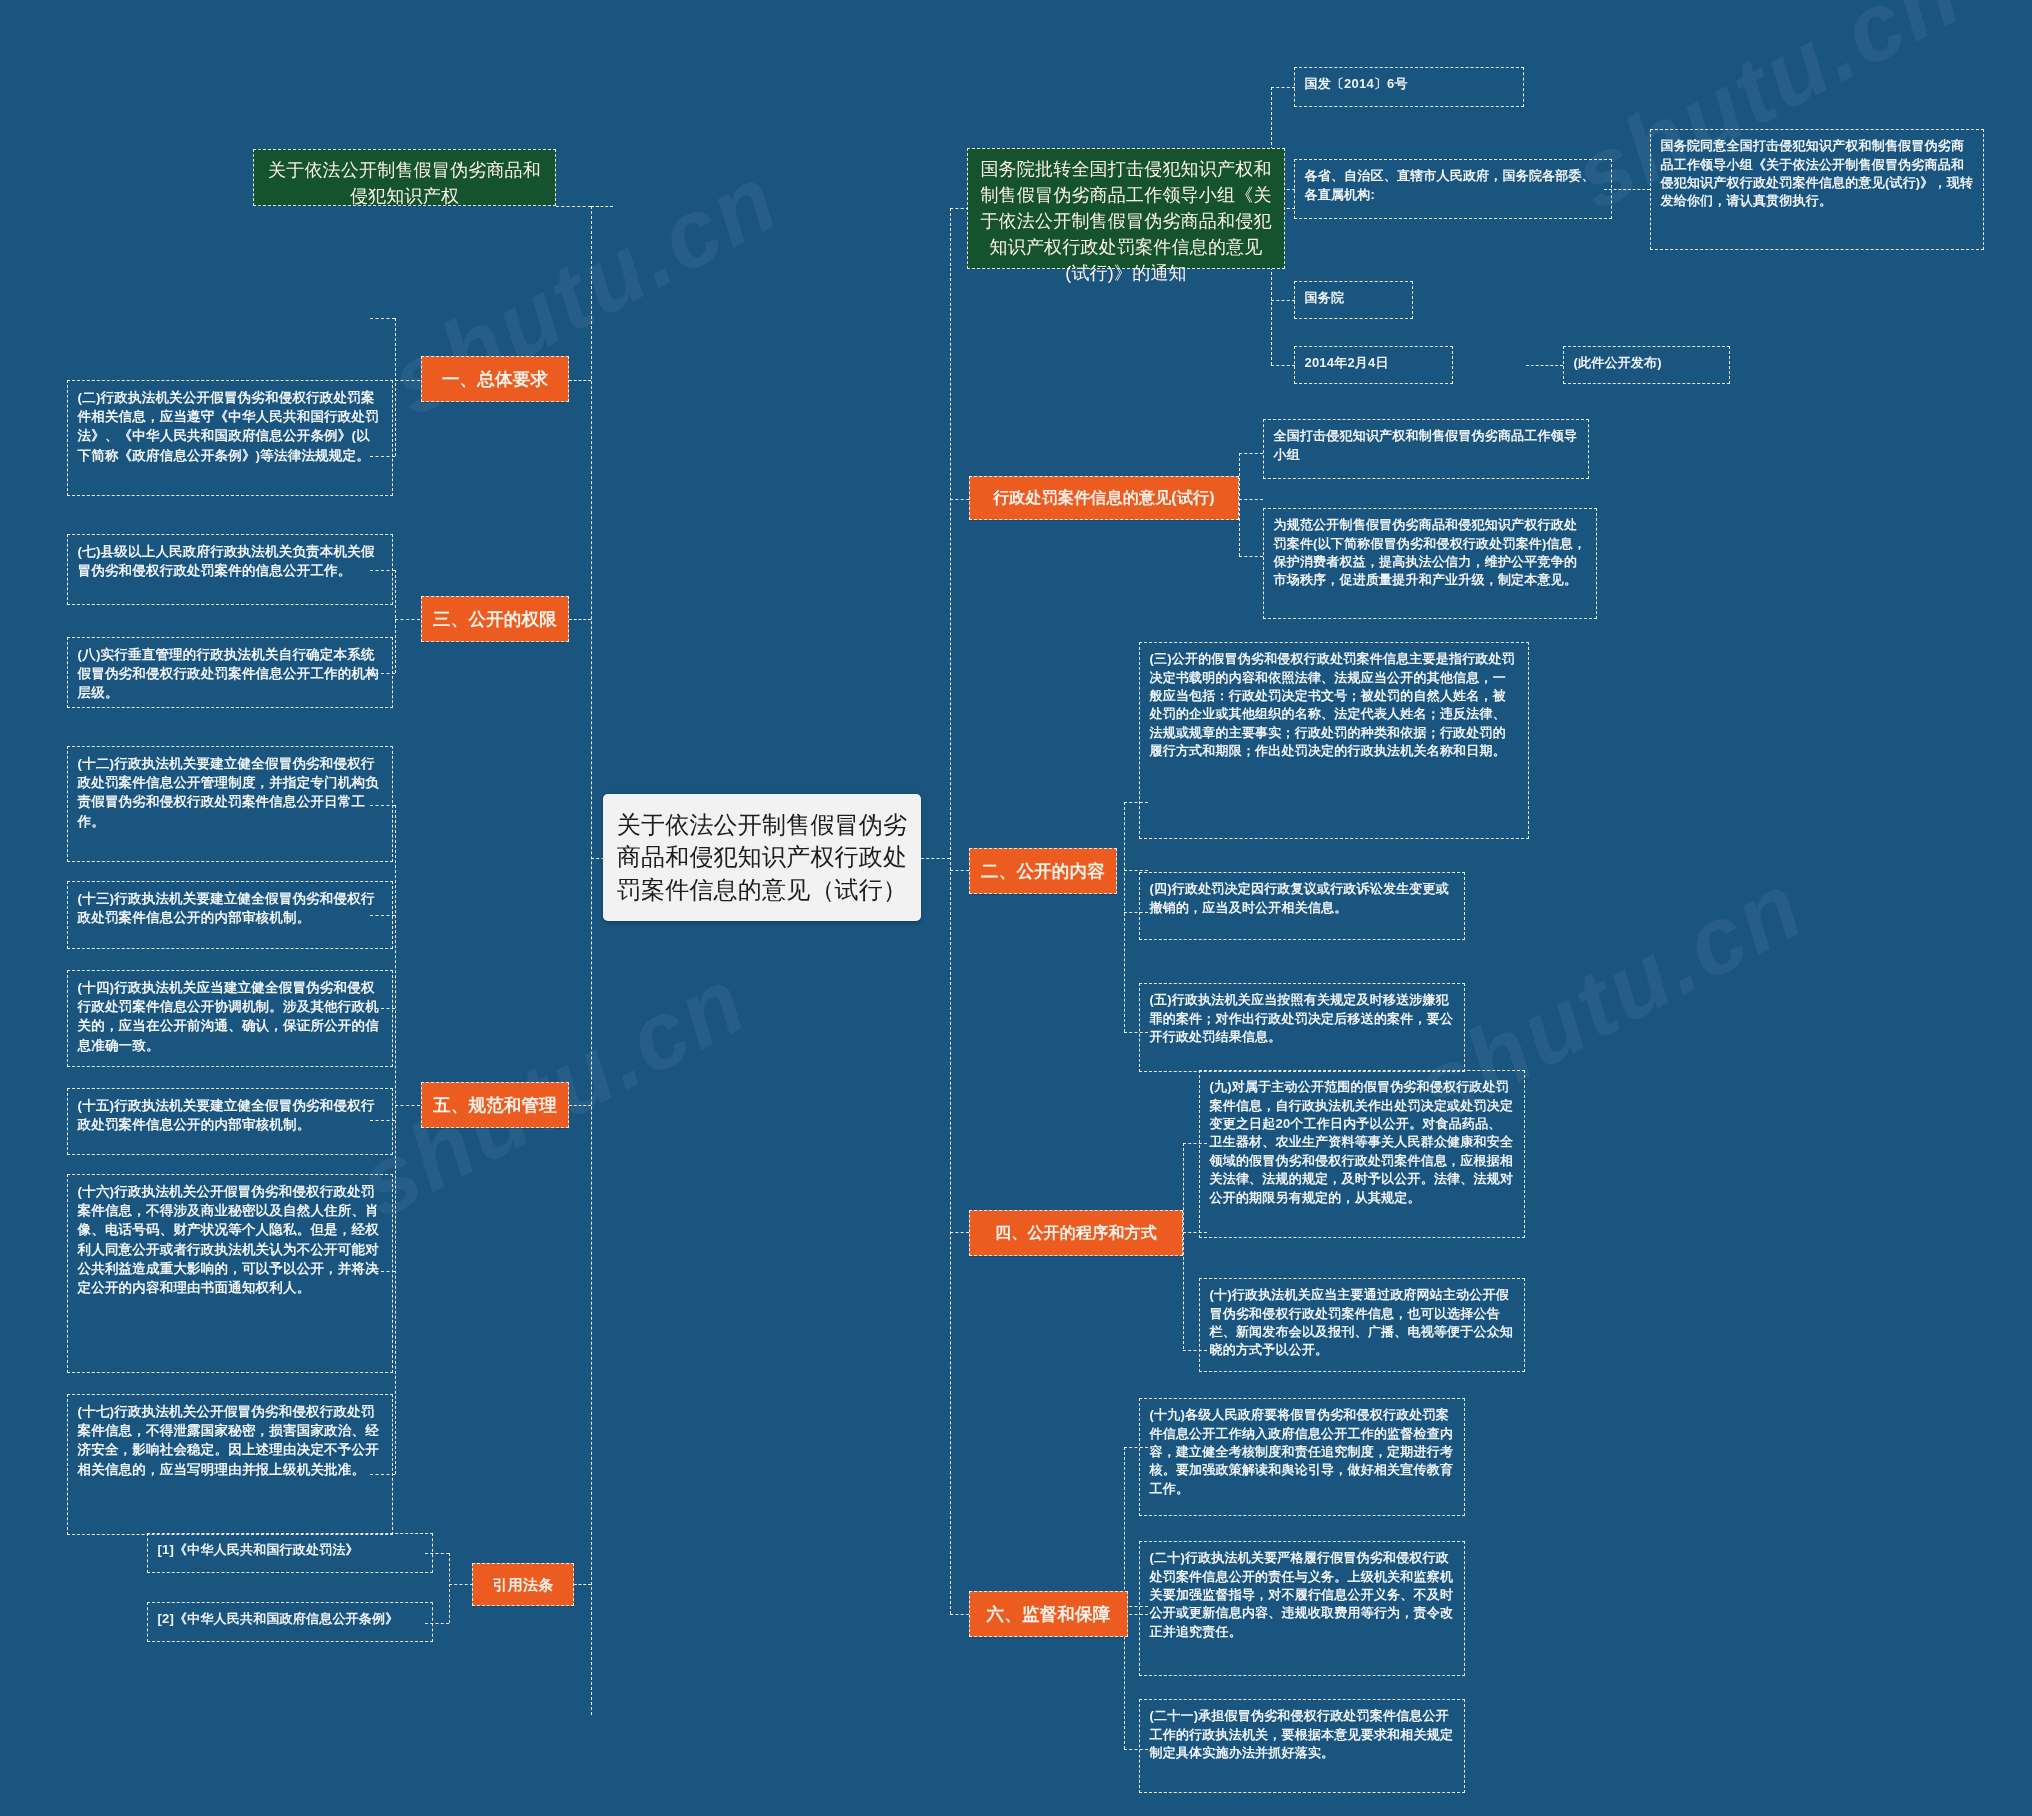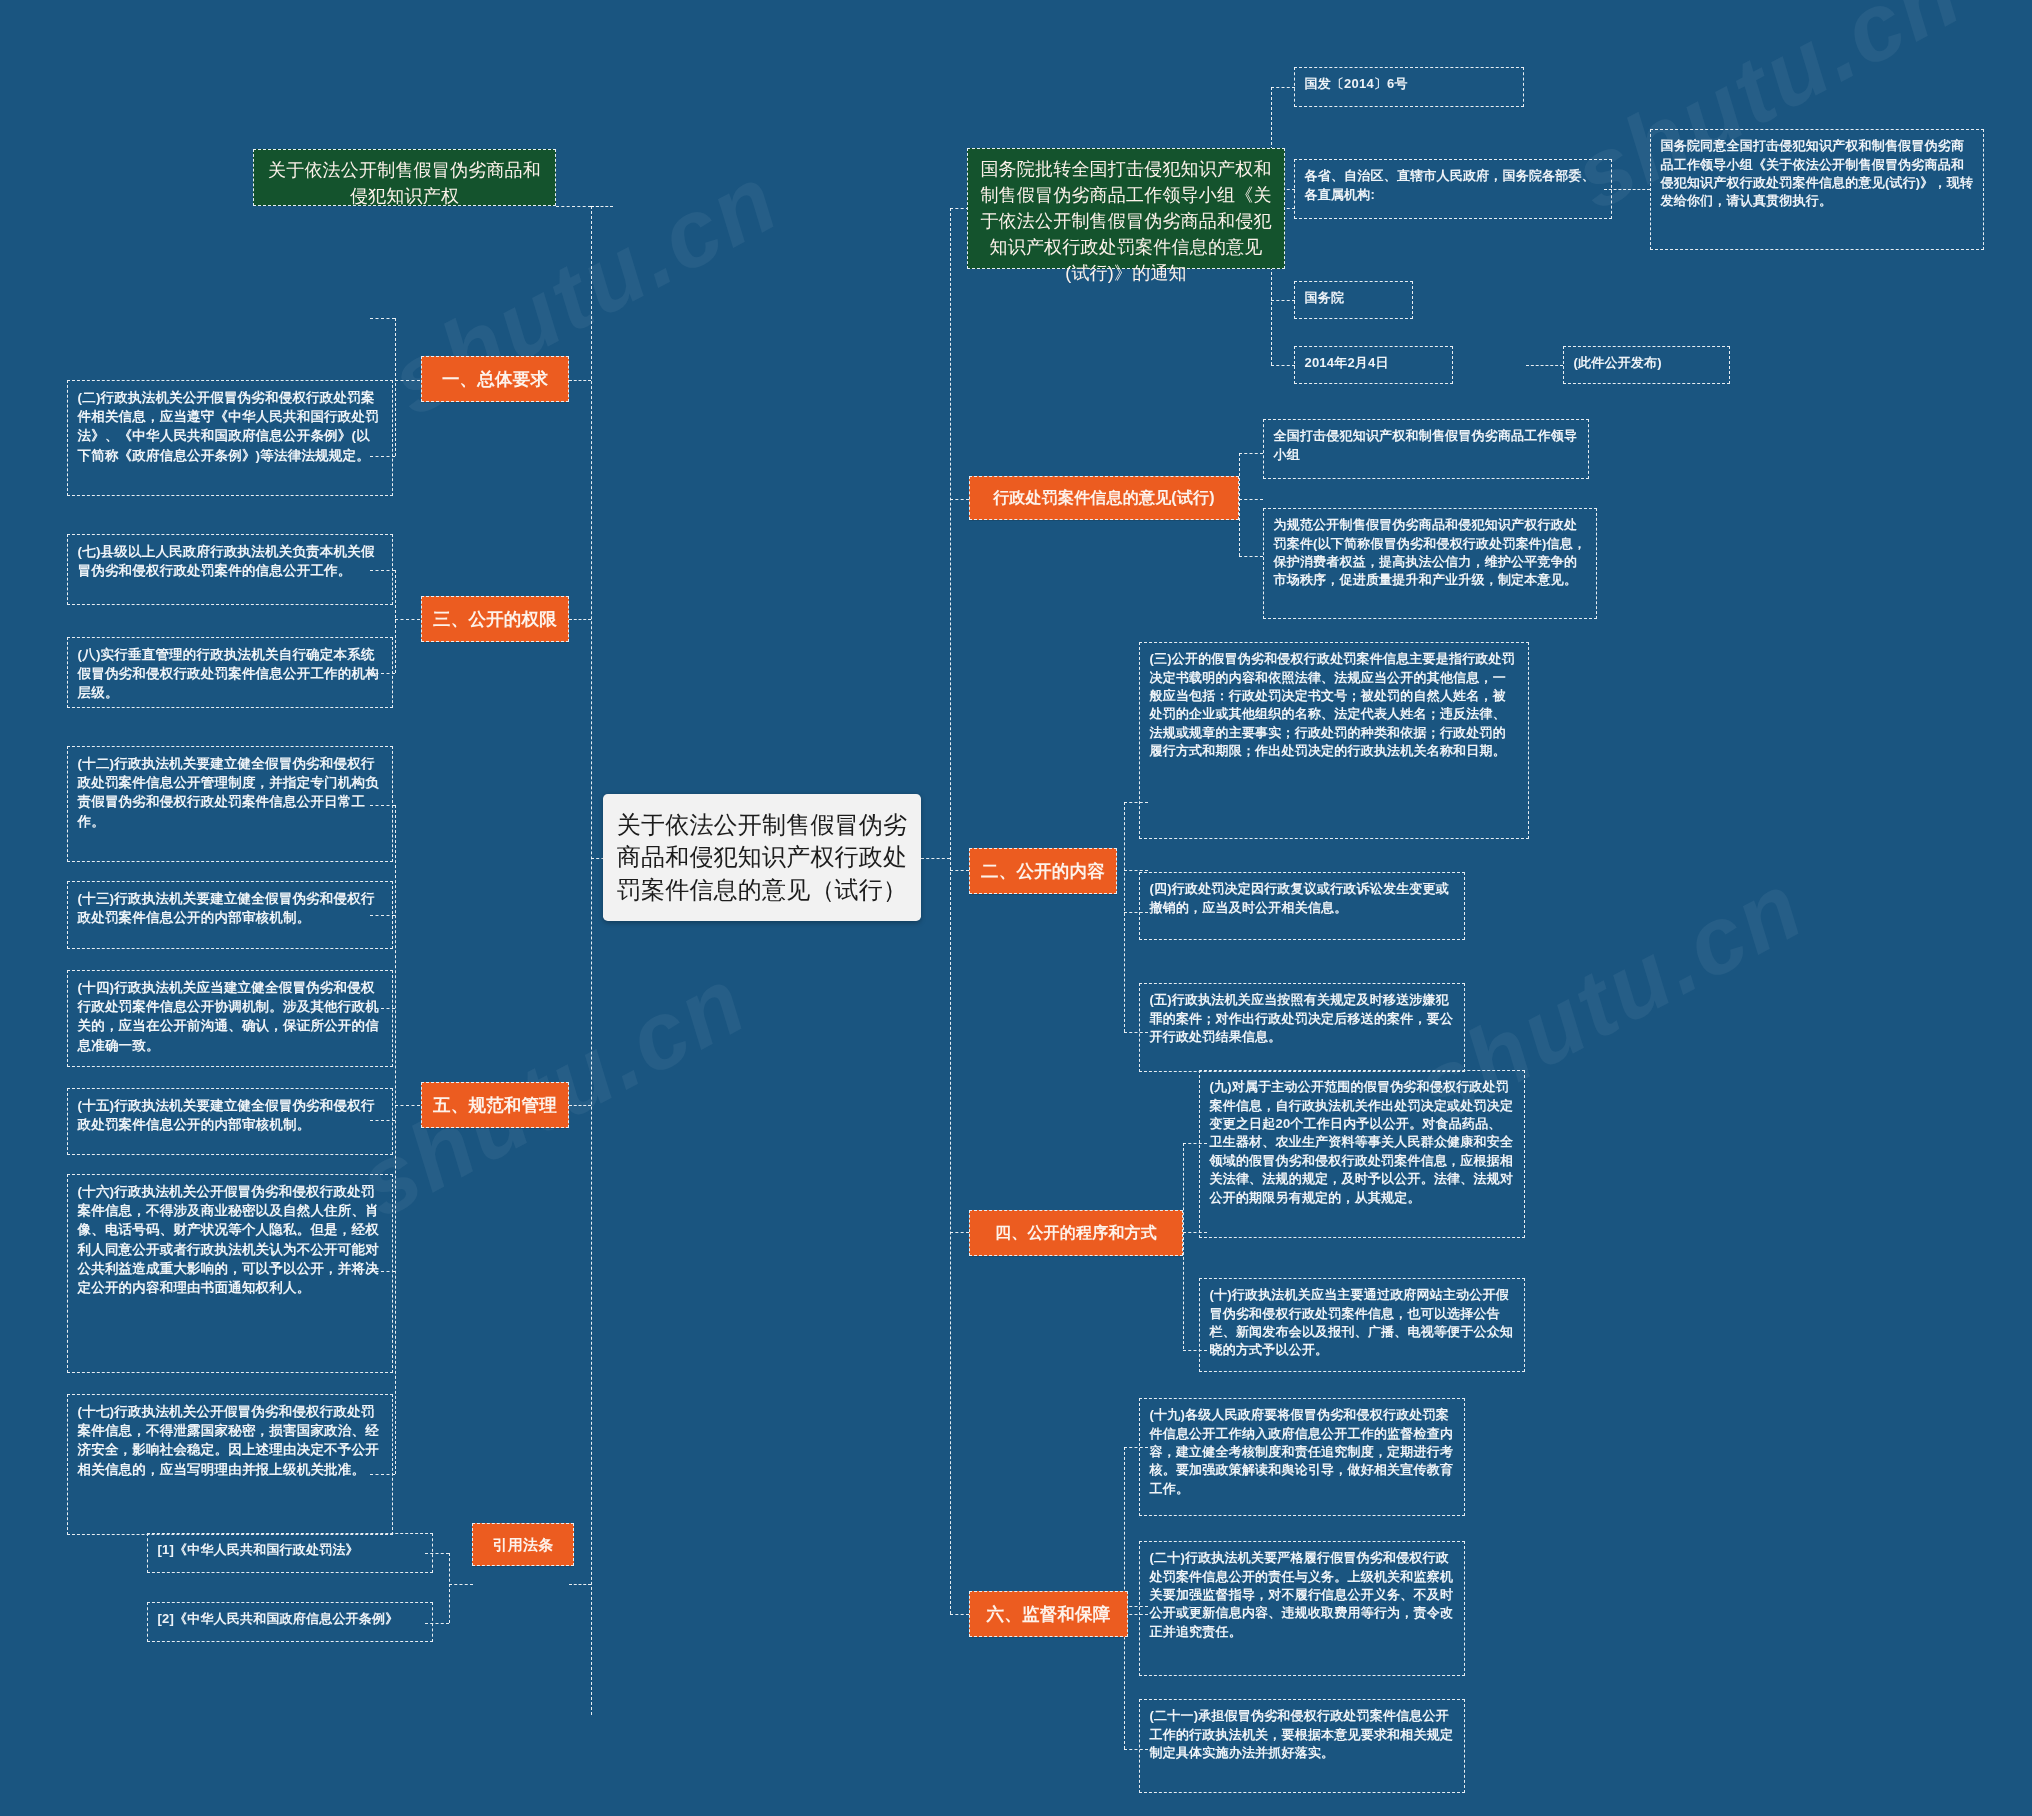--- a/index.html
+++ b/index.html
@@ -186,21 +186,21 @@
   <div class="node leaf" style="left:67px;top:970px;width:326px;height:97px;">(十四)行政执法机关应当建立健全假冒伪劣和侵权行政处罚案件信息公开协调机制。涉及其他行政机关的，应当在公开前沟通、确认，保证所公开的信息准确一致。</div>
   <div class="node leaf" style="left:67px;top:1088px;width:326px;height:67px;">(十五)行政执法机关要建立健全假冒伪劣和侵权行政处罚案件信息公开的内部审核机制。</div>
   <div class="node leaf" style="left:67px;top:1174px;width:326px;height:199px;">(十六)行政执法机关公开假冒伪劣和侵权行政处罚案件信息，不得涉及商业秘密以及自然人住所、肖像、电话号码、财产状况等个人隐私。但是，经权利人同意公开或者行政执法机关认为不公开可能对公共利益造成重大影响的，可以予以公开，并将决定公开的内容和理由书面通知权利人。</div>
   <div class="node leaf" style="left:67px;top:1394px;width:326px;height:141px;">(十七)行政执法机关公开假冒伪劣和侵权行政处罚案件信息，不得泄露国家秘密，损害国家政治、经济安全，影响社会稳定。因上述理由决定不予公开相关信息的，应当写明理由并报上级机关批准。</div>
 
   <div class="node branch" style="left:421px;top:1082px;width:148px;height:46px;">五、规范和管理</div>
 
   <div class="node leaf sm" style="left:147px;top:1533px;width:286px;height:40px;">[1]《中华人民共和国行政处罚法》</div>
   <div class="node leaf sm" style="left:147px;top:1602px;width:286px;height:40px;">[2]《中华人民共和国政府信息公开条例》</div>
 
-  <div class="node branch tiny" style="left:472px;top:1523px;width:102px;height:43px;">引用法条</div>
+  <div class="node branch tiny" style="left:472px;top:1563px;width:102px;height:43px;">引用法条</div>
 
   <div class="node orangebox" style="left:967px;top:148px;width:318px;height:121px;">国务院批转全国打击侵犯知识产权和制售假冒伪劣商品工作领导小组《关于依法公开制售假冒伪劣商品和侵犯知识产权行政处罚案件信息的意见(试行)》的通知</div>
 
   <div class="node leaf sm" style="left:1294px;top:67px;width:230px;height:40px;">国发〔2014〕6号</div>
   <div class="node leaf sm" style="left:1294px;top:159px;width:318px;height:60px;">各省、自治区、直辖市人民政府，国务院各部委、各直属机构:</div>
   <div class="node leaf sm" style="left:1294px;top:281px;width:119px;height:38px;">国务院</div>
   <div class="node leaf sm" style="left:1294px;top:346px;width:159px;height:38px;">2014年2月4日</div>
   <div class="node leaf sm" style="left:1563px;top:346px;width:167px;height:38px;">(此件公开发布)</div>
 
   <div class="node leaf sm" style="left:1650px;top:129px;width:334px;height:121px;">国务院同意全国打击侵犯知识产权和制售假冒伪劣商品工作领导小组《关于依法公开制售假冒伪劣商品和侵犯知识产权行政处罚案件信息的意见(试行)》，现转发给你们，请认真贯彻执行。</div>

